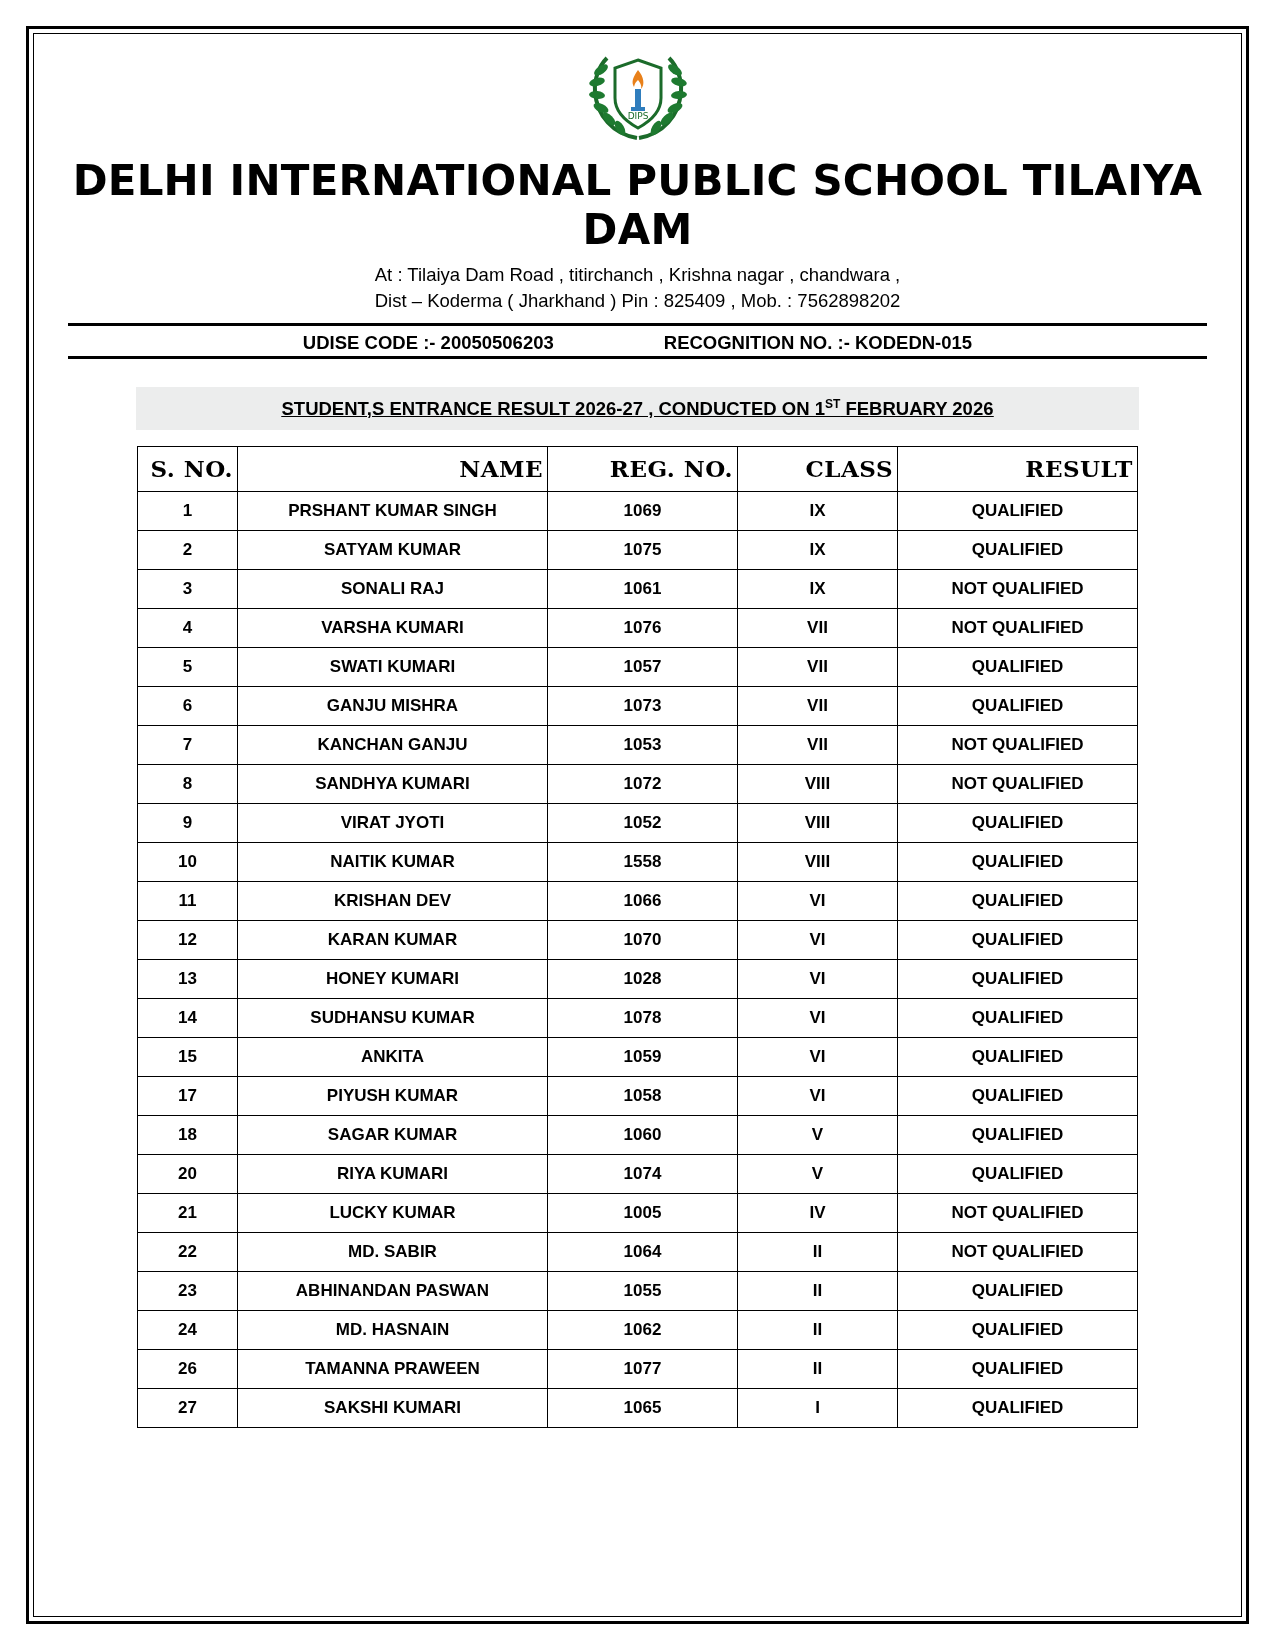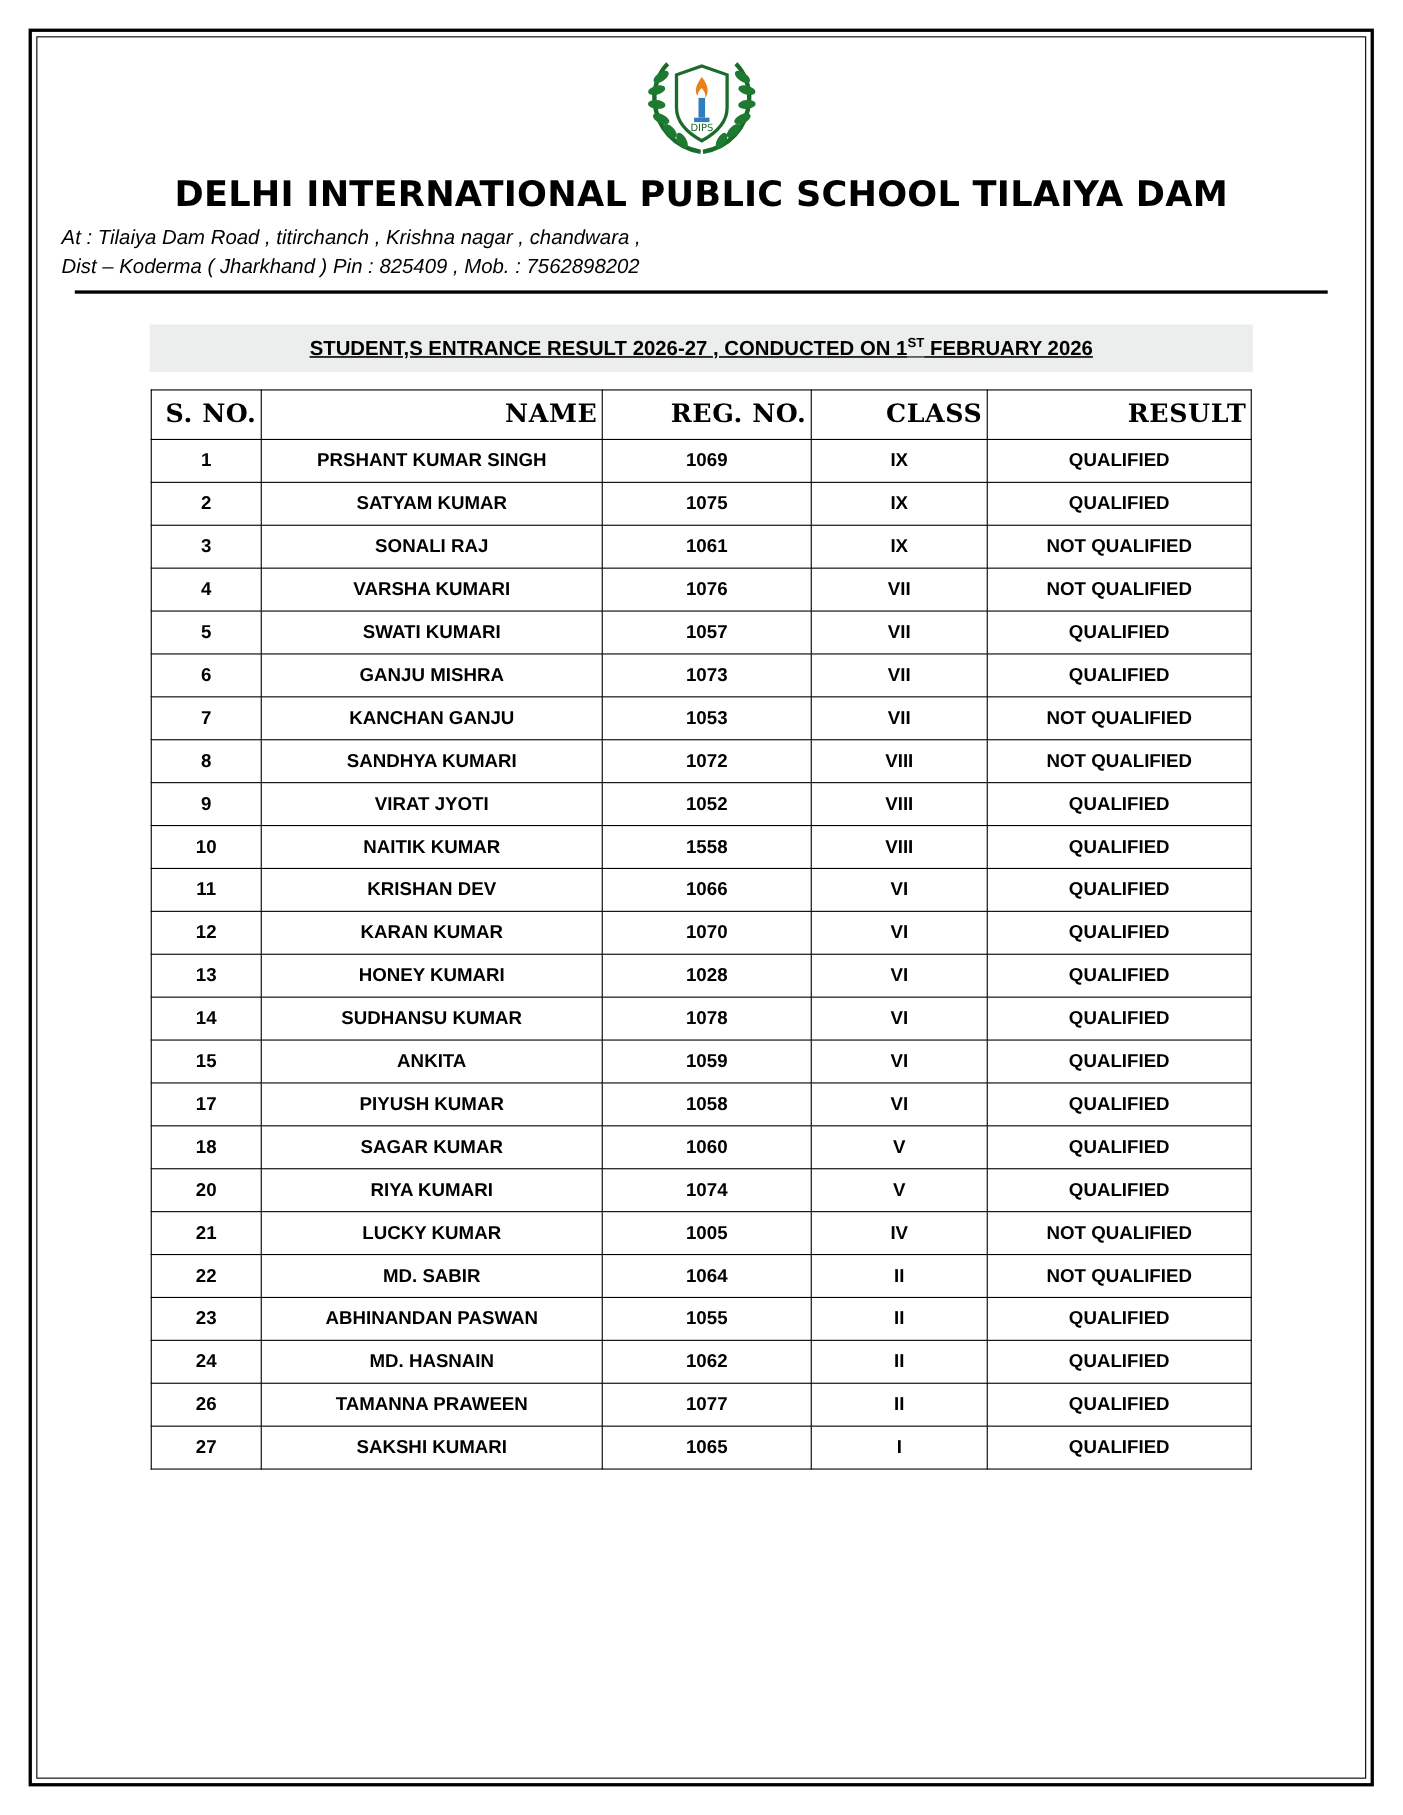--- a/index.html
+++ b/index.html
@@ -45,34 +45,33 @@
     text-align: center;
     margin-top: 18px;
     margin-bottom: 2px;
   }
   .logo {
     display: inline-block;
     width: 118px;
     height: 100px;
   }
   h1.school-name {
-    font-size: 32px;
+    font-size: 42px;
     font-weight: bold;
     letter-spacing: 0.2px;
     text-align: center;
     margin: 6px 0 8px 0;
     font-family: "DejaVu Sans", sans-serif;
   }
   .addr {
-    text-align: left;
+    text-align: center;
     font-size: 18.5px;
     line-height: 1.42;
     margin: 0;
     font-family: "Liberation Sans", sans-serif;
-    font-style: italic;
   }
   .hr-thick {
     border: none;
     border-top: 3px solid #000;
     margin: 8px 12px 0 12px;
   }
   .codes-row {
     display: flex;
     justify-content: center;
     gap: 110px;
@@ -164,20 +163,24 @@
       </span>
     </div>
 
     <h1 class="school-name">DELHI INTERNATIONAL PUBLIC SCHOOL TILAIYA DAM</h1>
 
     <p class="addr">At : Tilaiya Dam Road , titirchanch , Krishna nagar , chandwara ,</p>
     <p class="addr">Dist – Koderma ( Jharkhand ) Pin : 825409 , Mob. : 7562898202</p>
 
     <hr class="hr-thick">
 
+    <div class="codes-row">
+      <span>UDISE CODE :- 20050506203</span>
+      <span>RECOGNITION NO. :- KODEDN-015</span>
+    </div>
 
     <div class="title-band">
       <span><span>STUDENT,S  ENTRANCE RESULT 2026-27 , CONDUCTED ON 1</span><sup>ST</sup><span> FEBRUARY 2026</span></span>
     </div>
 
     <table class="results">
       <colgroup>
         <col class="c-sno">
           <col class="c-name">
           <col class="c-reg">

